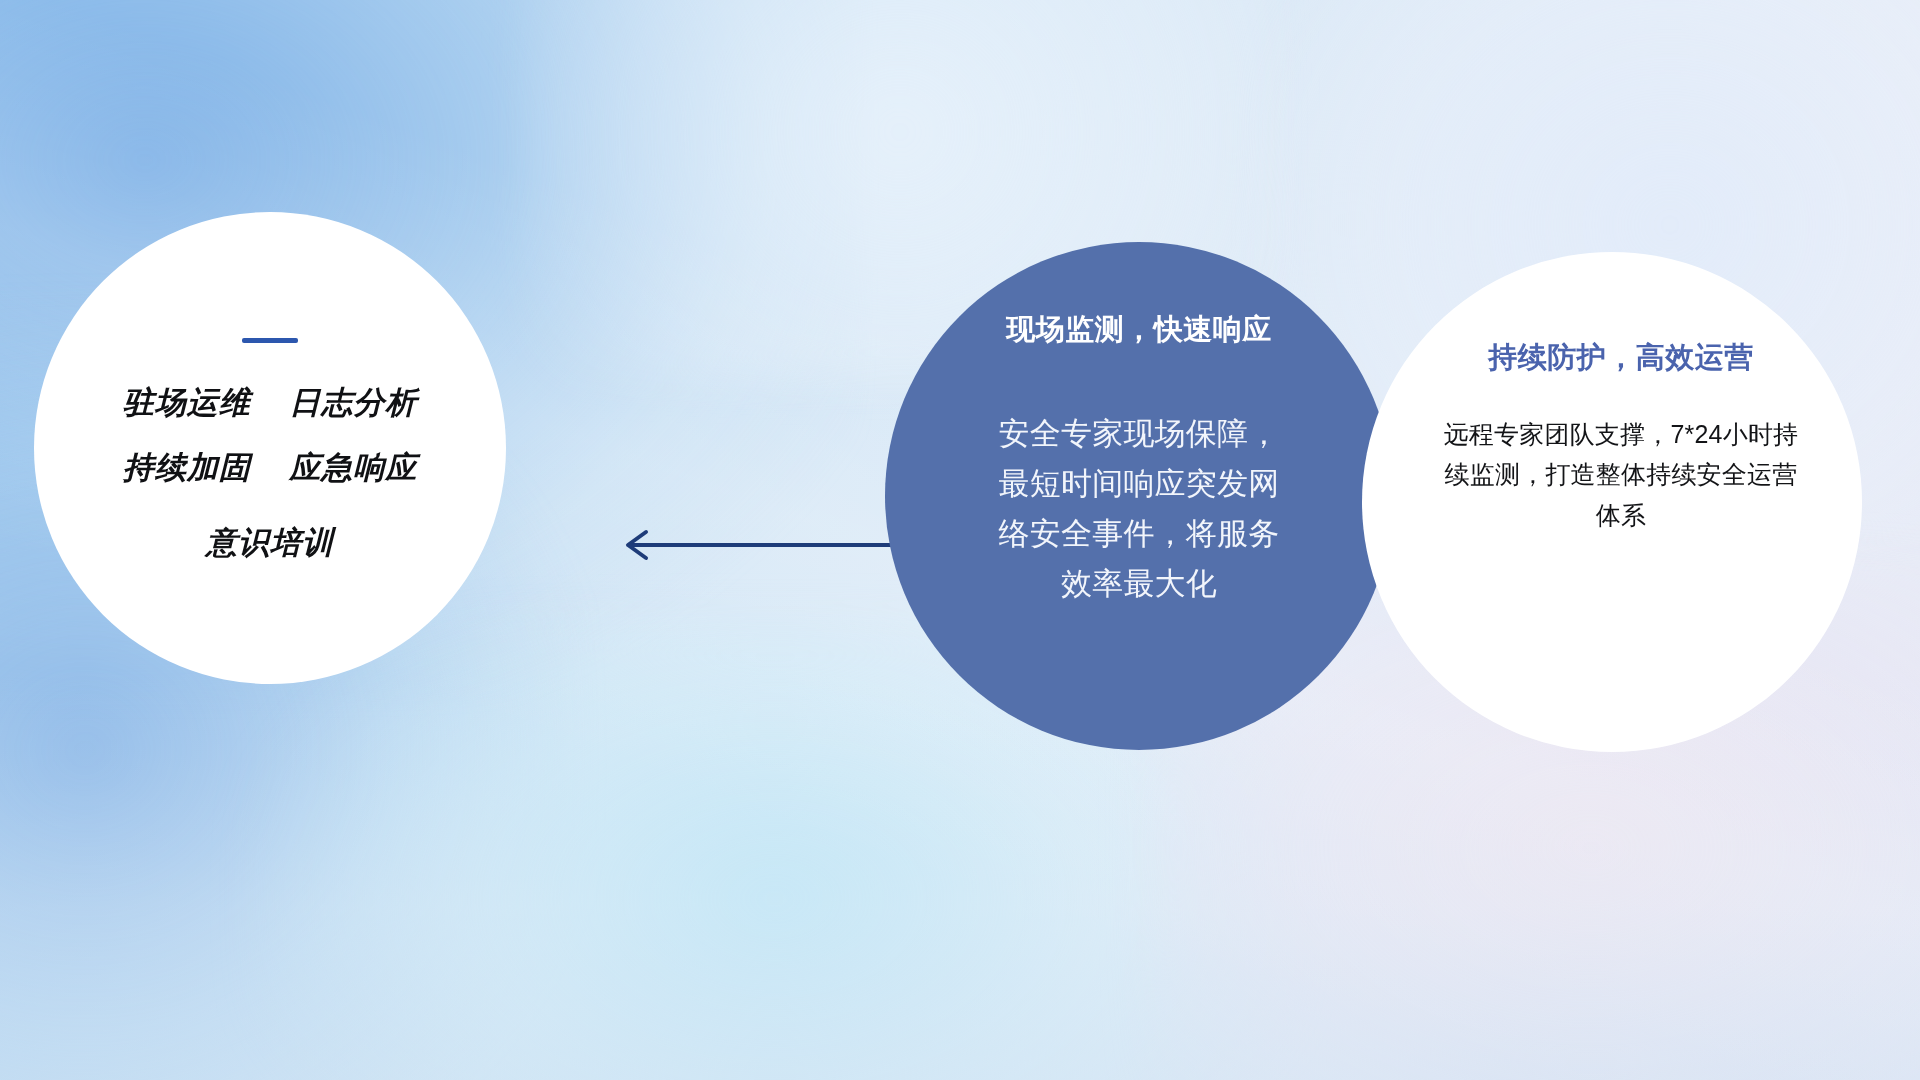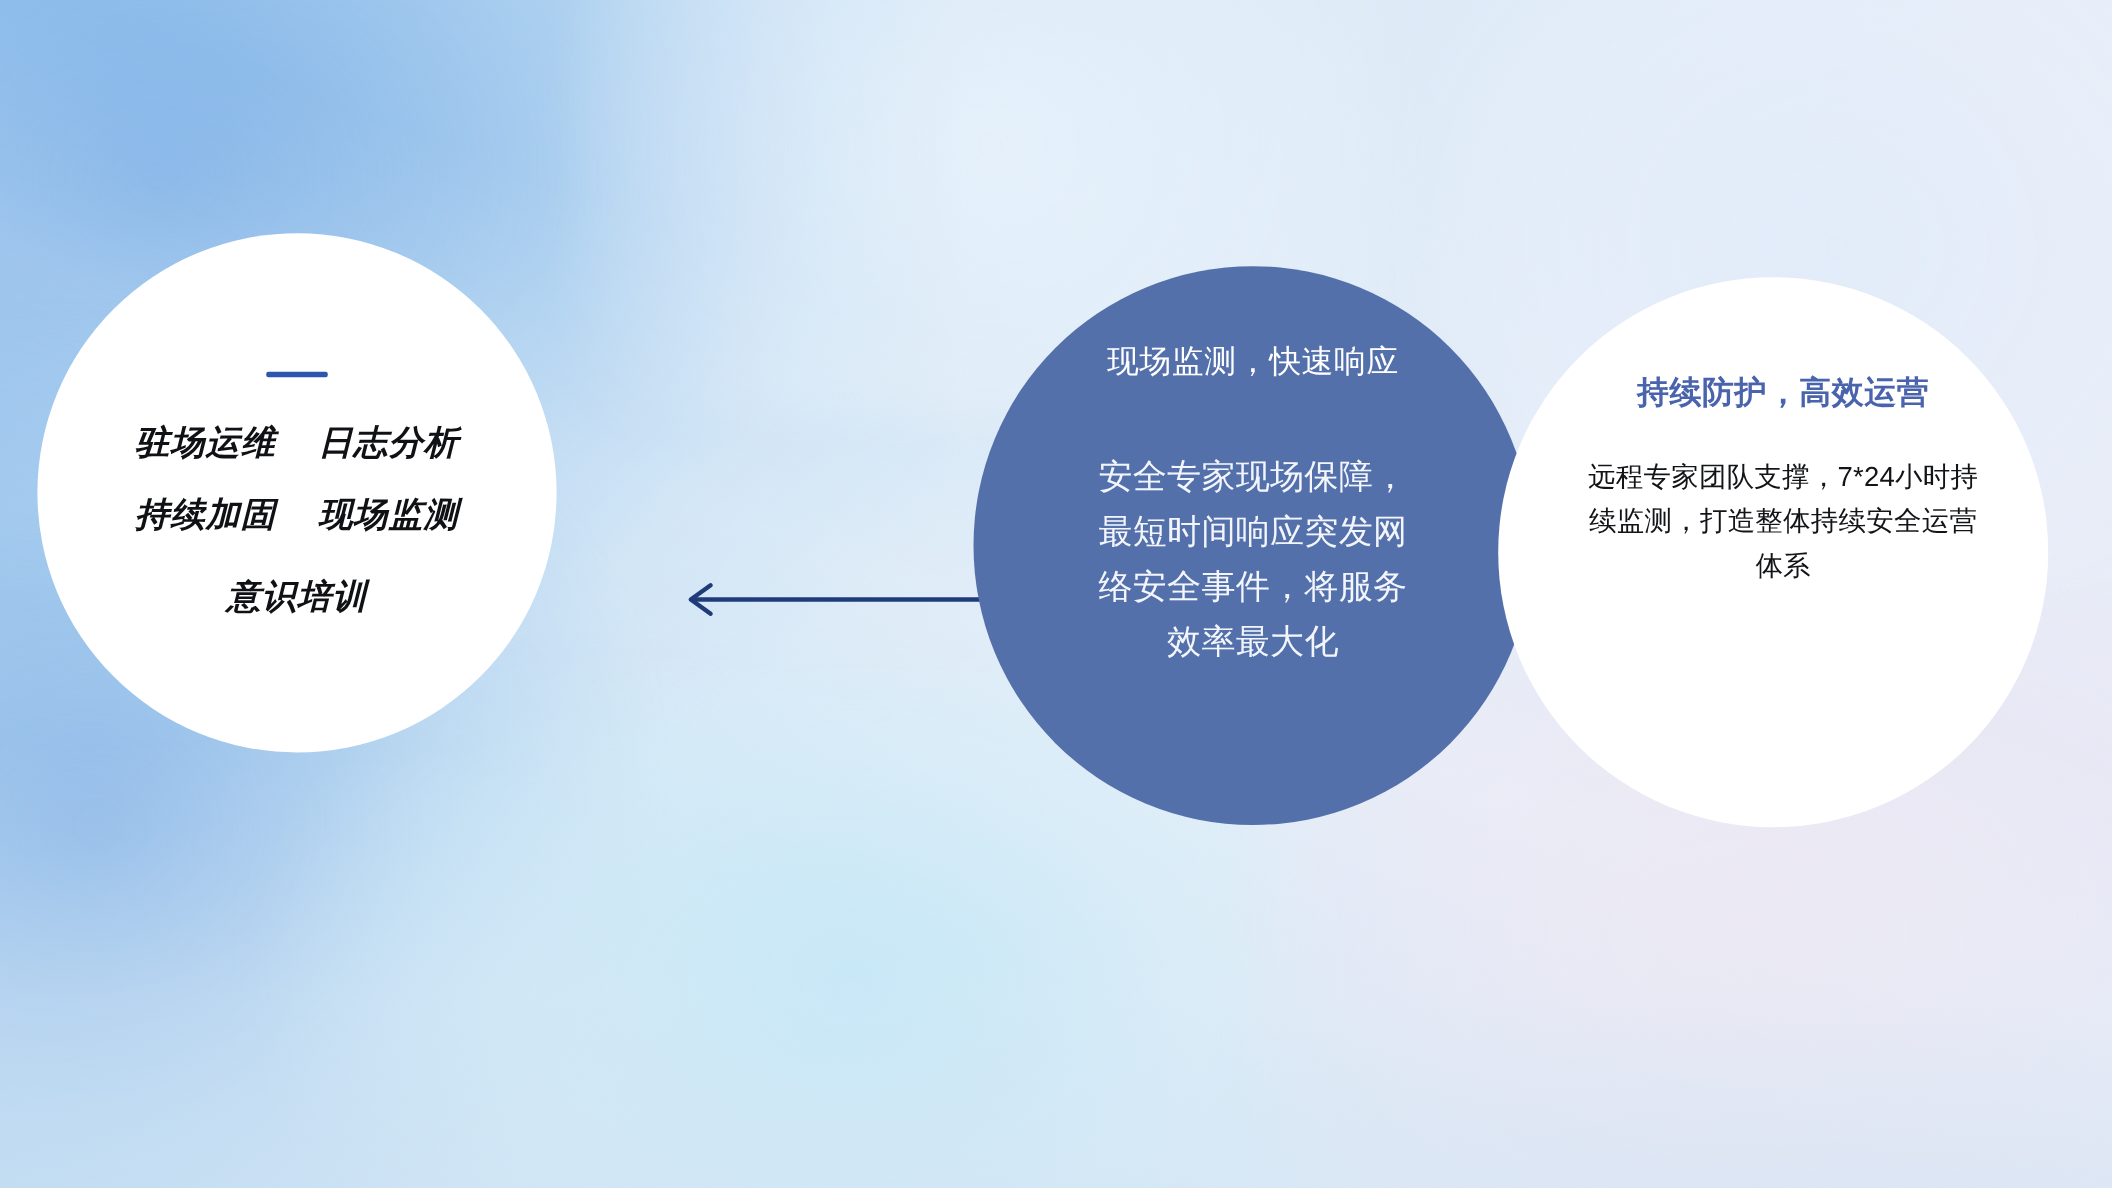--- a/index.html
+++ b/index.html
@@ -186,21 +186,21 @@
     width: 508px; height: 508px;
     display: flex;
     flex-direction: column;
     align-items: center;
     padding-top: 70px;
     box-sizing: border-box;
   }
 
   #middle-title {
     color: #ffffff;
-    font-weight: normal;
+    font-weight: bold;
     font-size: 29px;
     letter-spacing: 0.5px;
     line-height: 1.2;
     white-space: nowrap;
     text-align: left;
   }
 
   #middle-body {
     margin-top: 62px;
     color: #f2f5fb;
@@ -274,21 +274,21 @@
     <svg width="290" height="42" viewBox="0 0 290 42">
       <line x1="290" y1="21" x2="18" y2="21" stroke="#1e3c79" stroke-width="4"></line>
       <polyline points="34,8 16,21 34,34" fill="none" stroke="#1e3c79" stroke-width="4" stroke-linecap="round" stroke-linejoin="round"></polyline>
     </svg>
   </div>
 
   <div id="circle-left" class="circle circle-white">
     <div id="left-content">
       <div id="left-divider"></div>
       <div class="left-line">驻场运维    日志分析</div>
-      <div class="left-line">持续加固    现场监测</div>
+      <div class="left-line">持续加固    应急响应</div>
       <div class="left-line last">意识培训</div>
     </div>
   </div>
 
   <div id="circle-middle" class="circle">
     <div id="middle-content">
       <div id="middle-title">现场监测，快速响应</div>
       <div id="middle-body">安全专家现场保障，最短时间响应突发网络安全事件，将服务效率最大化</div>
     </div>
   </div>

